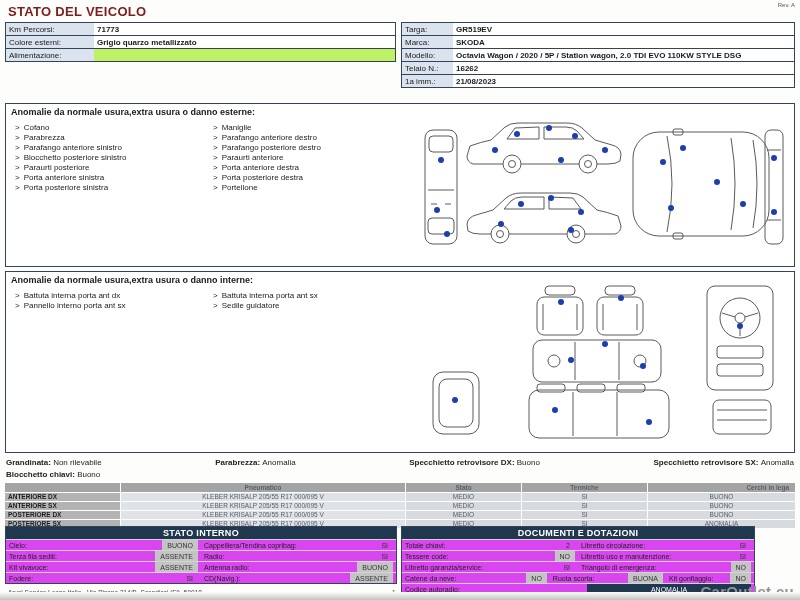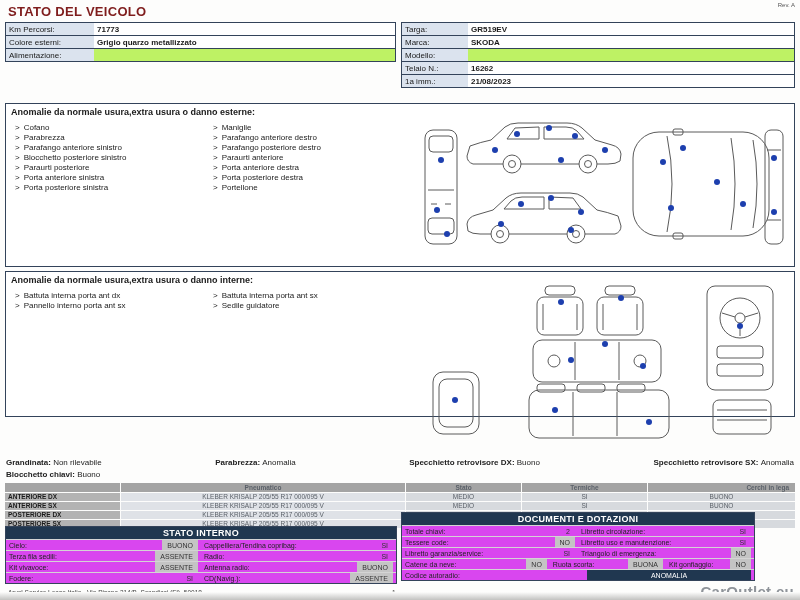--- a/index.html
+++ b/index.html
@@ -11,26 +11,26 @@
   .page-title{position:absolute;left:8px;top:4px;font-size:13px;font-weight:bold;color:#7f1d1d;letter-spacing:.3px}
   .rev{position:absolute;right:5px;top:2px;font-size:6px;color:#555}
 
   .hdr-table{position:absolute;border:1px solid #33435a;background:#bef264}
   #hdr-left{left:5px;top:22px;width:391px}
   #hdr-right{left:401px;top:22px;width:394px}
   .hdr-row{display:flex;border-bottom:1px solid #33435a}
   .hdr-table .hdr-row:last-child{border-bottom:none}
   .hdr-label{background:#dbe3ee;padding:2px 3px 1px;font-size:8px;line-height:9px;flex:0 0 auto}
   #hdr-left .hdr-label{width:88px}
-  #hdr-right .hdr-label{width:66px}
+  #hdr-right .hdr-label{width:51px}
   .hdr-value{flex:1;font-weight:bold;font-size:8px;line-height:9px;padding:2px 3px 1px;background:#fff}
 
   .box{position:absolute;left:5px;width:790px;background:#fff;border:1px solid #33435a}
   #box-external{top:103px;height:164px}
-  #box-internal{top:271px;height:146px}
+  #box-internal{top:271px;height:182px}
   .box-title{font-size:9px;font-weight:bold;padding:3px 5px 1px}
   .dmg-cols{position:absolute;left:9px;top:19px;display:flex}
   .dmg-col{width:198px}
   .dmg-item{font-size:8px;line-height:10px;display:flex;gap:4px;color:#222;white-space:nowrap}
   .gt{color:#222}
   .dmg-svg{position:absolute;top:8px;right:8px}
   .dmg-svg *{vector-effect:non-scaling-stroke}
 
   #summary{position:absolute;left:6px;top:458px;width:788px;font-size:8px;color:#222}
   .sum-line{display:flex;justify-content:space-between;margin-bottom:3px}
@@ -46,21 +46,21 @@
   .tc-pos{width:115px;background:#b3b3b3;color:#1c1c1c;font-weight:bold}
   .tc-pneu{width:284px;background:#dfe2e7;color:#5a6068;text-align:center}
   .tc-stato{width:115px;background:#d7dade;color:#5a6068;text-align:center}
   .tc-term{width:125px;background:#d7dade;color:#5a6068;text-align:center}
   .tc-cerchi{flex:1;background:#d7dade;color:#5a6068;text-align:center}
   .tire-head .tc-pos{background:#a4a4a4}
   .tire-head .tc-cerchi{text-align:right;padding-right:6px}
 
   .kv-table{position:absolute;border:1px solid #33435a;background:#d946ef}
   #stato-interno{left:5px;top:526px;width:392px}
-  #documenti{left:401px;top:512px;width:354px}
+  #documenti{left:401px;top:526px;width:354px}
   .kv-title{background:#203750;color:#fff;font-size:9px;line-height:12px;height:12px;font-weight:bold;text-align:center;letter-spacing:.3px}
   .kv-row{display:flex;height:11px;line-height:11px;font-size:7px;border-top:1px solid #d4d4d4}
   .kv-pair{display:flex;justify-content:space-between;align-items:center;padding:0 3px;overflow:hidden}
   .kv-label{white-space:nowrap;color:#222}
   .kv-val{padding:0 5px;white-space:nowrap;color:#333}
   .kv-val.hl{background:#c4c4c4}
   .kv-val.dark{background:#203750;color:#fff;flex:1;text-align:center;margin-left:6px}
 
   #footer-address{position:absolute;left:8px;top:589px;font-size:6.5px;color:#444}
   #footer-page{position:absolute;left:392px;top:589px;font-size:6.5px;color:#444}
@@ -91,20 +91,21 @@
       <div class="hdr-row">
         <div class="hdr-label">Targa:</div>
         <div class="hdr-value">GR519EV</div>
       </div>
       <div class="hdr-row">
         <div class="hdr-label">Marca:</div>
         <div class="hdr-value">SKODA</div>
       </div>
       <div class="hdr-row">
         <div class="hdr-label">Modello:</div>
+        <div class="hdr-value">Octavia Wagon / 2020 / 5P / Station wagon, 2.0 TDI EVO 110KW STYLE DSG</div>
       </div>
       <div class="hdr-row">
         <div class="hdr-label">Telaio N.:</div>
         <div class="hdr-value">16262</div>
       </div>
       <div class="hdr-row">
         <div class="hdr-label">1a imm.:</div>
         <div class="hdr-value">21/08/2023</div>
       </div>
     </div>

